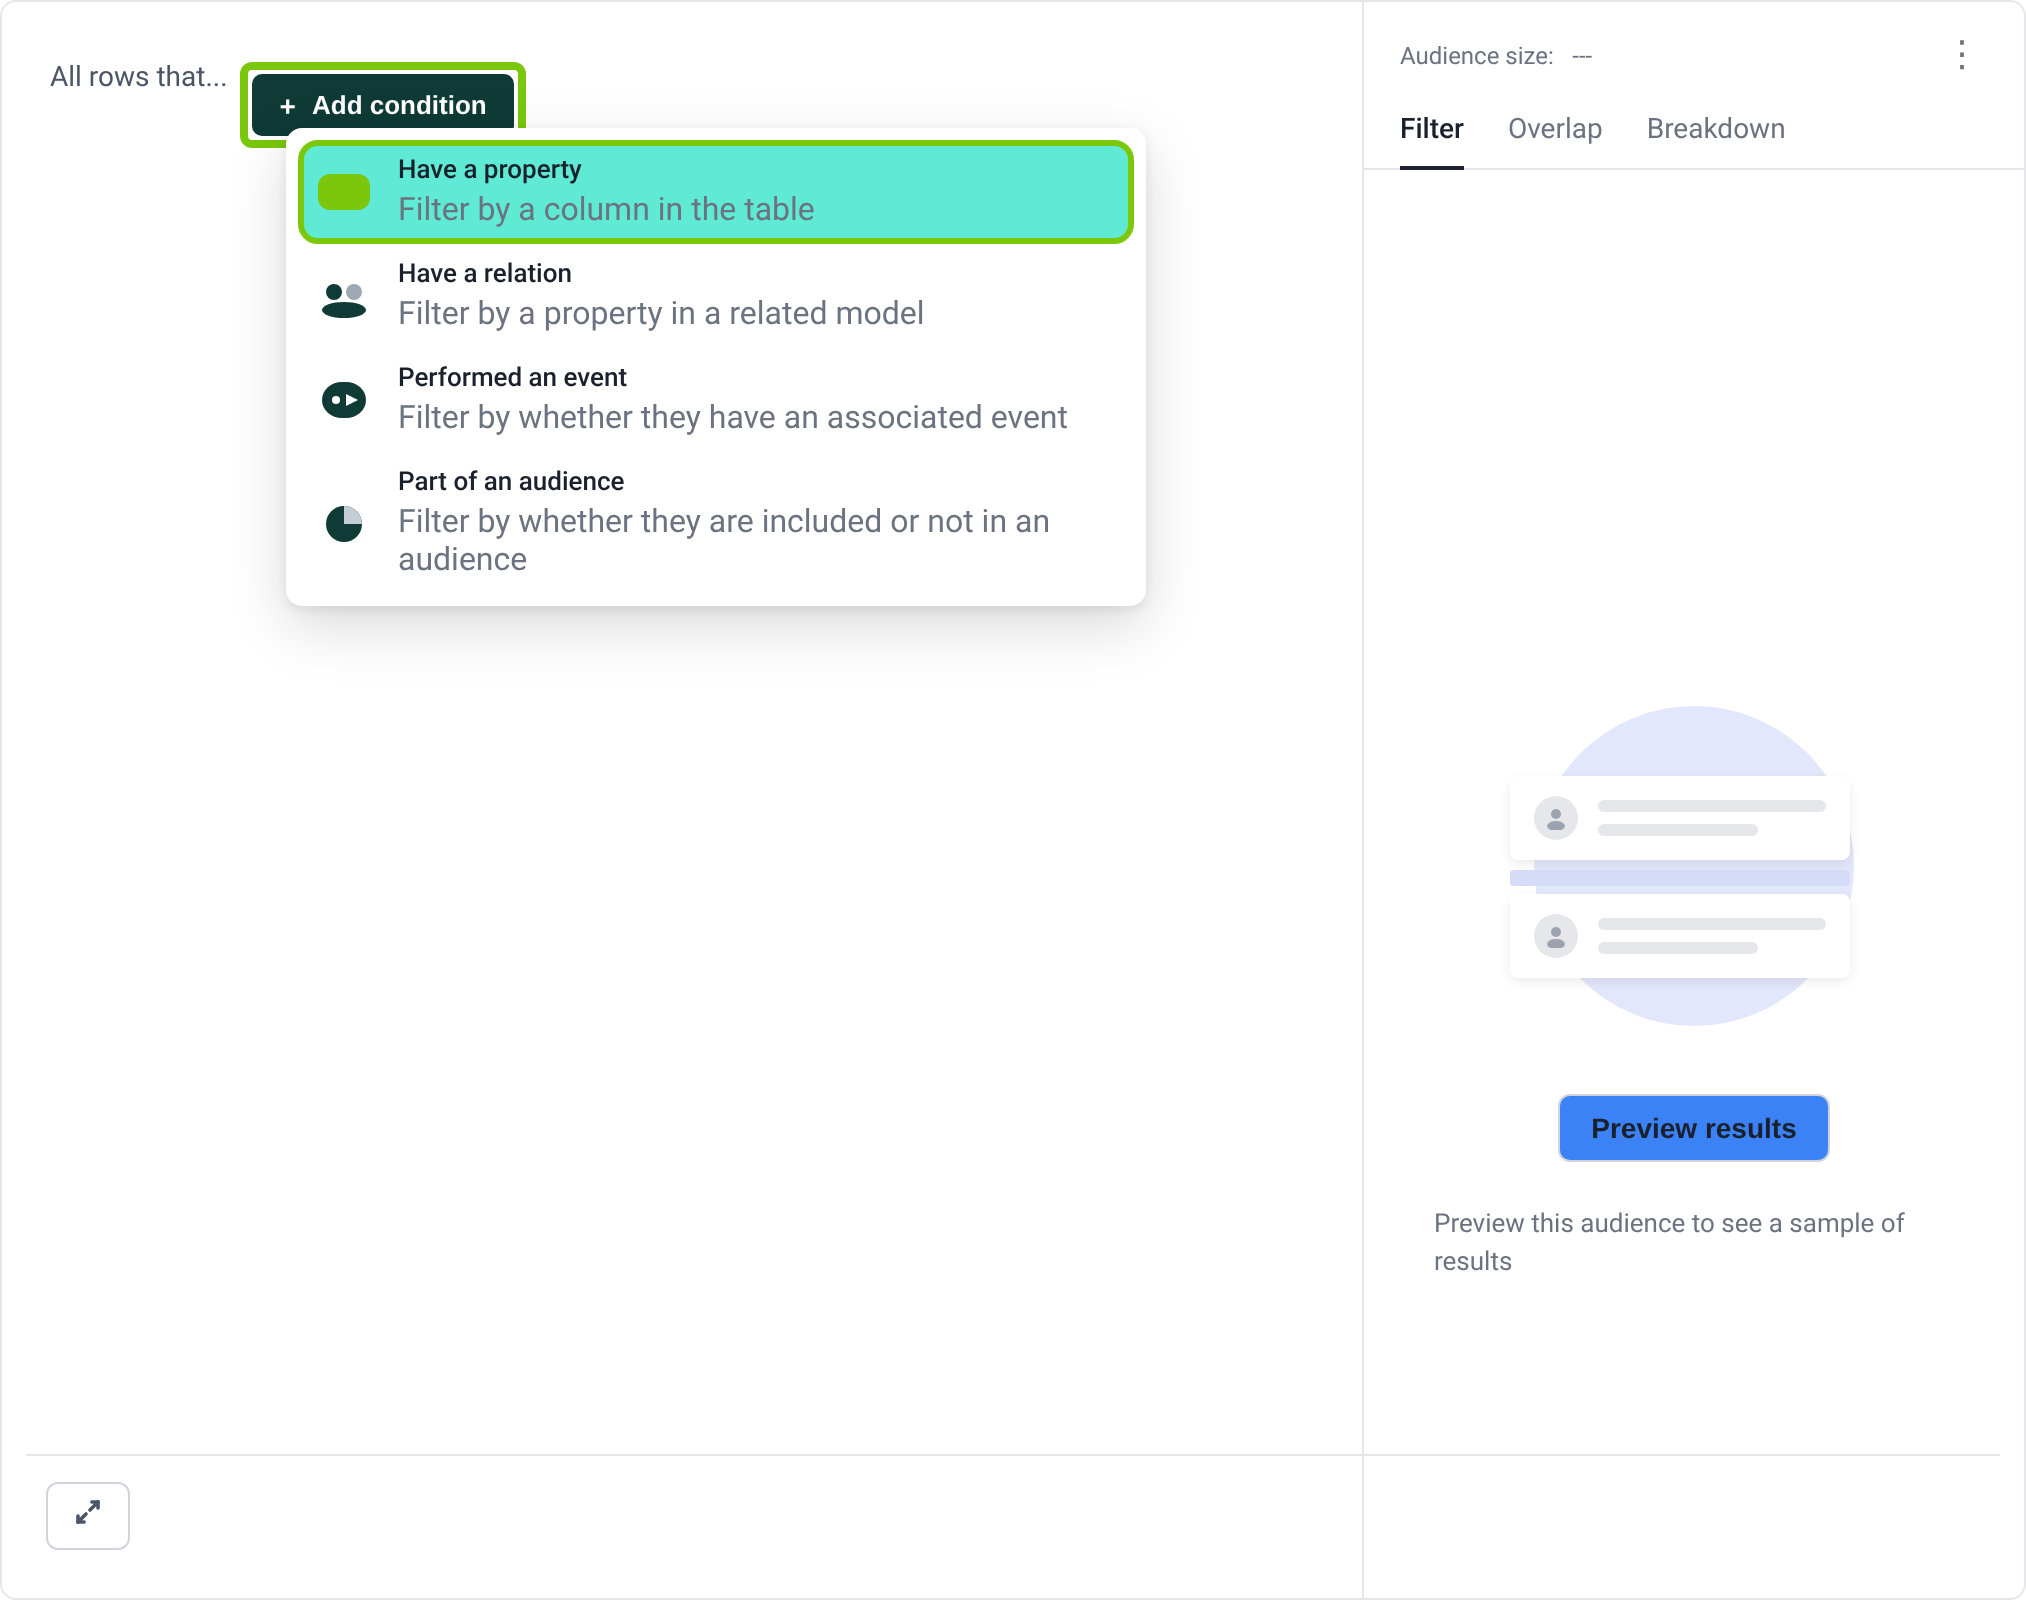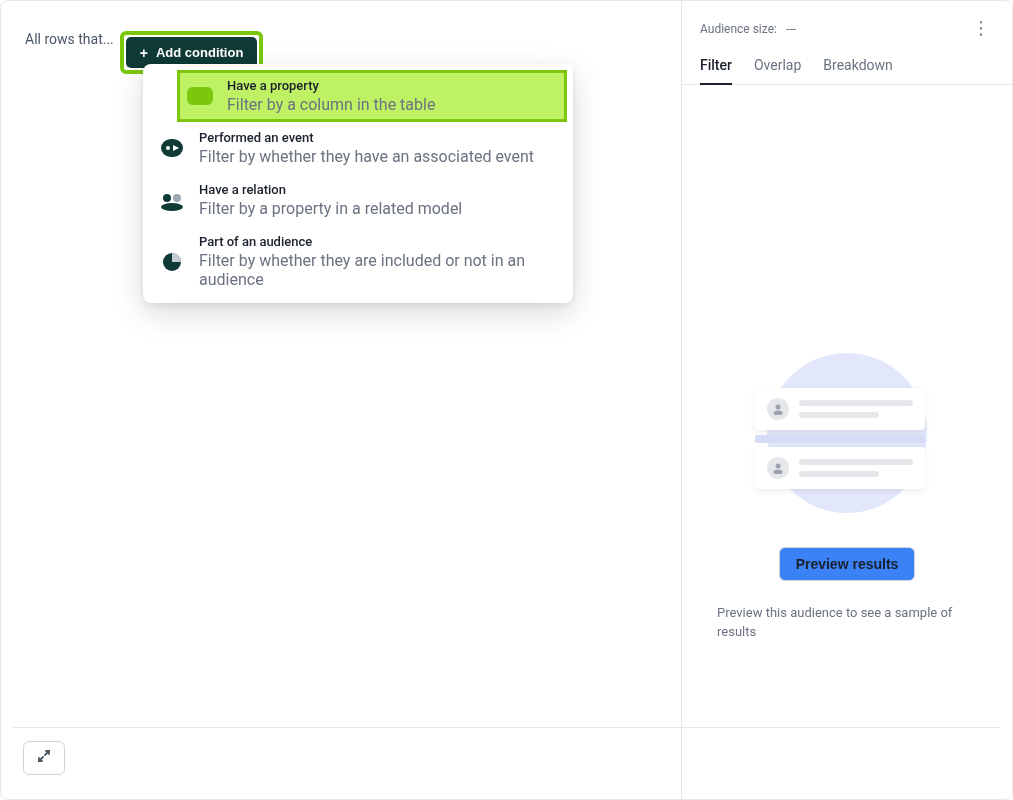--- a/index.html
+++ b/index.html
@@ -80,24 +80,23 @@
   .dropdown-item {
     display: flex;
     align-items: center;
     gap: 14px;
     padding: 8px 10px;
     border-radius: 6px;
     cursor: pointer;
   }
   .dropdown-item.highlighted {
     border: 3px solid #7ac70c;
-    background: #bef264;
+    background: #5eead4;
     padding: 5px 7px;
-    border-radius: 0;
-    margin-left: 28px;
+    border-radius: 10px;
   }
   .dd-icon {
     width: 26px;
     height: 26px;
     display: flex;
     align-items: center;
     justify-content: center;
     flex-shrink: 0;
   }
   .dd-icon.green svg circle, .dd-icon.green svg rect { fill: #7ac70c; }
@@ -254,41 +253,41 @@
             </svg>
         </span>
         <div class="dd-text">
           <span class="dd-title">Have a property</span>
           <span class="dd-desc">Filter by a column in the table</span>
         </div>
       </div>
       <div class="dropdown-item">
         <span class="dd-icon">
           <svg width="26" height="22" viewBox="0 0 26 22">
+              <circle cx="8" cy="9" r="4" fill="#0f3a36"></circle>
+              <circle cx="18" cy="9" r="4" fill="#9ea8b3"></circle>
+              <ellipse cx="13" cy="18" rx="11" ry="4" fill="#0f3a36"></ellipse>
+            </svg>
+        </span>
+        <div class="dd-text">
+          <span class="dd-title">Have a relation</span>
+          <span class="dd-desc">Filter by a property in a related model</span>
+        </div>
+      </div>
+      <div class="dropdown-item">
+        <span class="dd-icon">
+          <svg width="26" height="22" viewBox="0 0 26 22">
               <rect x="2" y="2" width="22" height="18" rx="10" fill="#0f3a36"></rect>
               <circle cx="9" cy="11" r="2" fill="#fff"></circle>
               <path d="M14 8 L20 11 L14 14 Z" fill="#fff"></path>
             </svg>
         </span>
         <div class="dd-text">
           <span class="dd-title">Performed an event</span>
           <span class="dd-desc">Filter by whether they have an associated event</span>
-        </div>
-      </div>
-      <div class="dropdown-item">
-        <span class="dd-icon">
-          <svg width="26" height="22" viewBox="0 0 26 22">
-              <circle cx="8" cy="9" r="4" fill="#0f3a36"></circle>
-              <circle cx="18" cy="9" r="4" fill="#9ea8b3"></circle>
-              <ellipse cx="13" cy="18" rx="11" ry="4" fill="#0f3a36"></ellipse>
-            </svg>
-        </span>
-        <div class="dd-text">
-          <span class="dd-title">Have a relation</span>
-          <span class="dd-desc">Filter by a property in a related model</span>
         </div>
       </div>
       <div class="dropdown-item">
         <span class="dd-icon">
           <svg width="26" height="22" viewBox="0 0 26 22">
               <circle cx="13" cy="11" r="9" fill="#0f3a36"></circle>
               <path d="M13 2 A9 9 0 0 1 22 11 L13 11 Z" fill="#c4cdd5"></path>
             </svg>
         </span>
         <div class="dd-text">

